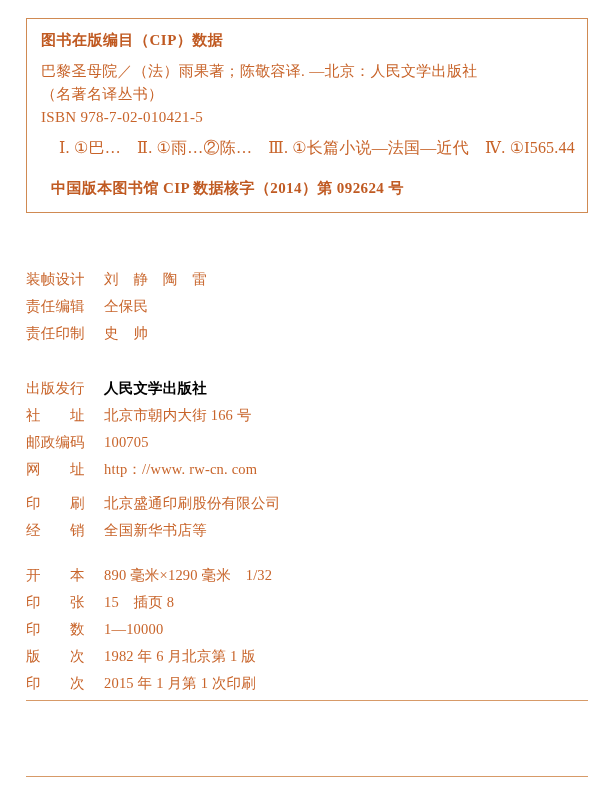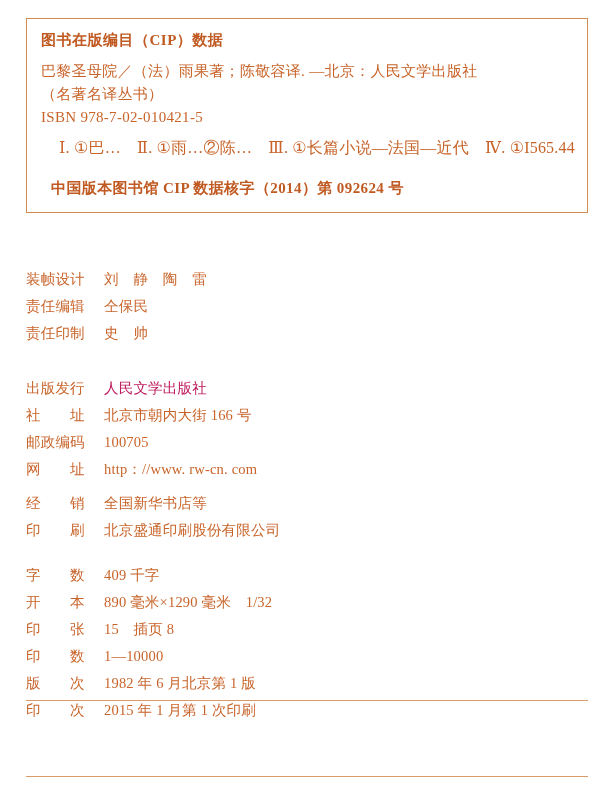--- a/index.html
+++ b/index.html
@@ -83,22 +83,22 @@
     width: 78px;
     flex: 0 0 78px;
     color: #c8642a;
   }
   .val {
     font-size: 14.5px;
     letter-spacing: 0.2px;
     color: #c8642a;
   }
   .val.bold {
-    font-weight: normal;
-    color: #be185d;
+    font-weight: bold;
+    color: #000000;
   }
 
   #staff { top: 266px; }
   #pub   { top: 375px; }
   #print { top: 490px; }
   #specs { top: 562px; }
   #isbn  { top: 712px; }
 
   .hr {
     position: absolute;
@@ -153,34 +153,30 @@
       <span class="val">100705</span>
     </div>
     <div class="row">
       <span class="lbl">网　　址</span>
       <span class="val">http：//www. rw-cn. com</span>
     </div>
   </div>
 
   <div class="block" id="print">
     <div class="row">
+      <span class="lbl">印　　刷</span>
+      <span class="val">北京盛通印刷股份有限公司</span>
+    </div>
+    <div class="row">
       <span class="lbl">经　　销</span>
       <span class="val">全国新华书店等</span>
     </div>
-    <div class="row">
-      <span class="lbl">印　　刷</span>
-      <span class="val">北京盛通印刷股份有限公司</span>
-    </div>
   </div>
 
   <div class="block" id="specs">
-    <div class="row">
-      <span class="lbl">字　　数</span>
-      <span class="val">409 千字</span>
-    </div>
     <div class="row">
       <span class="lbl">开　　本</span>
       <span class="val">890 毫米×1290 毫米　1/32</span>
     </div>
     <div class="row">
       <span class="lbl">印　　张</span>
       <span class="val">15　插页 8</span>
     </div>
     <div class="row">
       <span class="lbl">印　　数</span>

